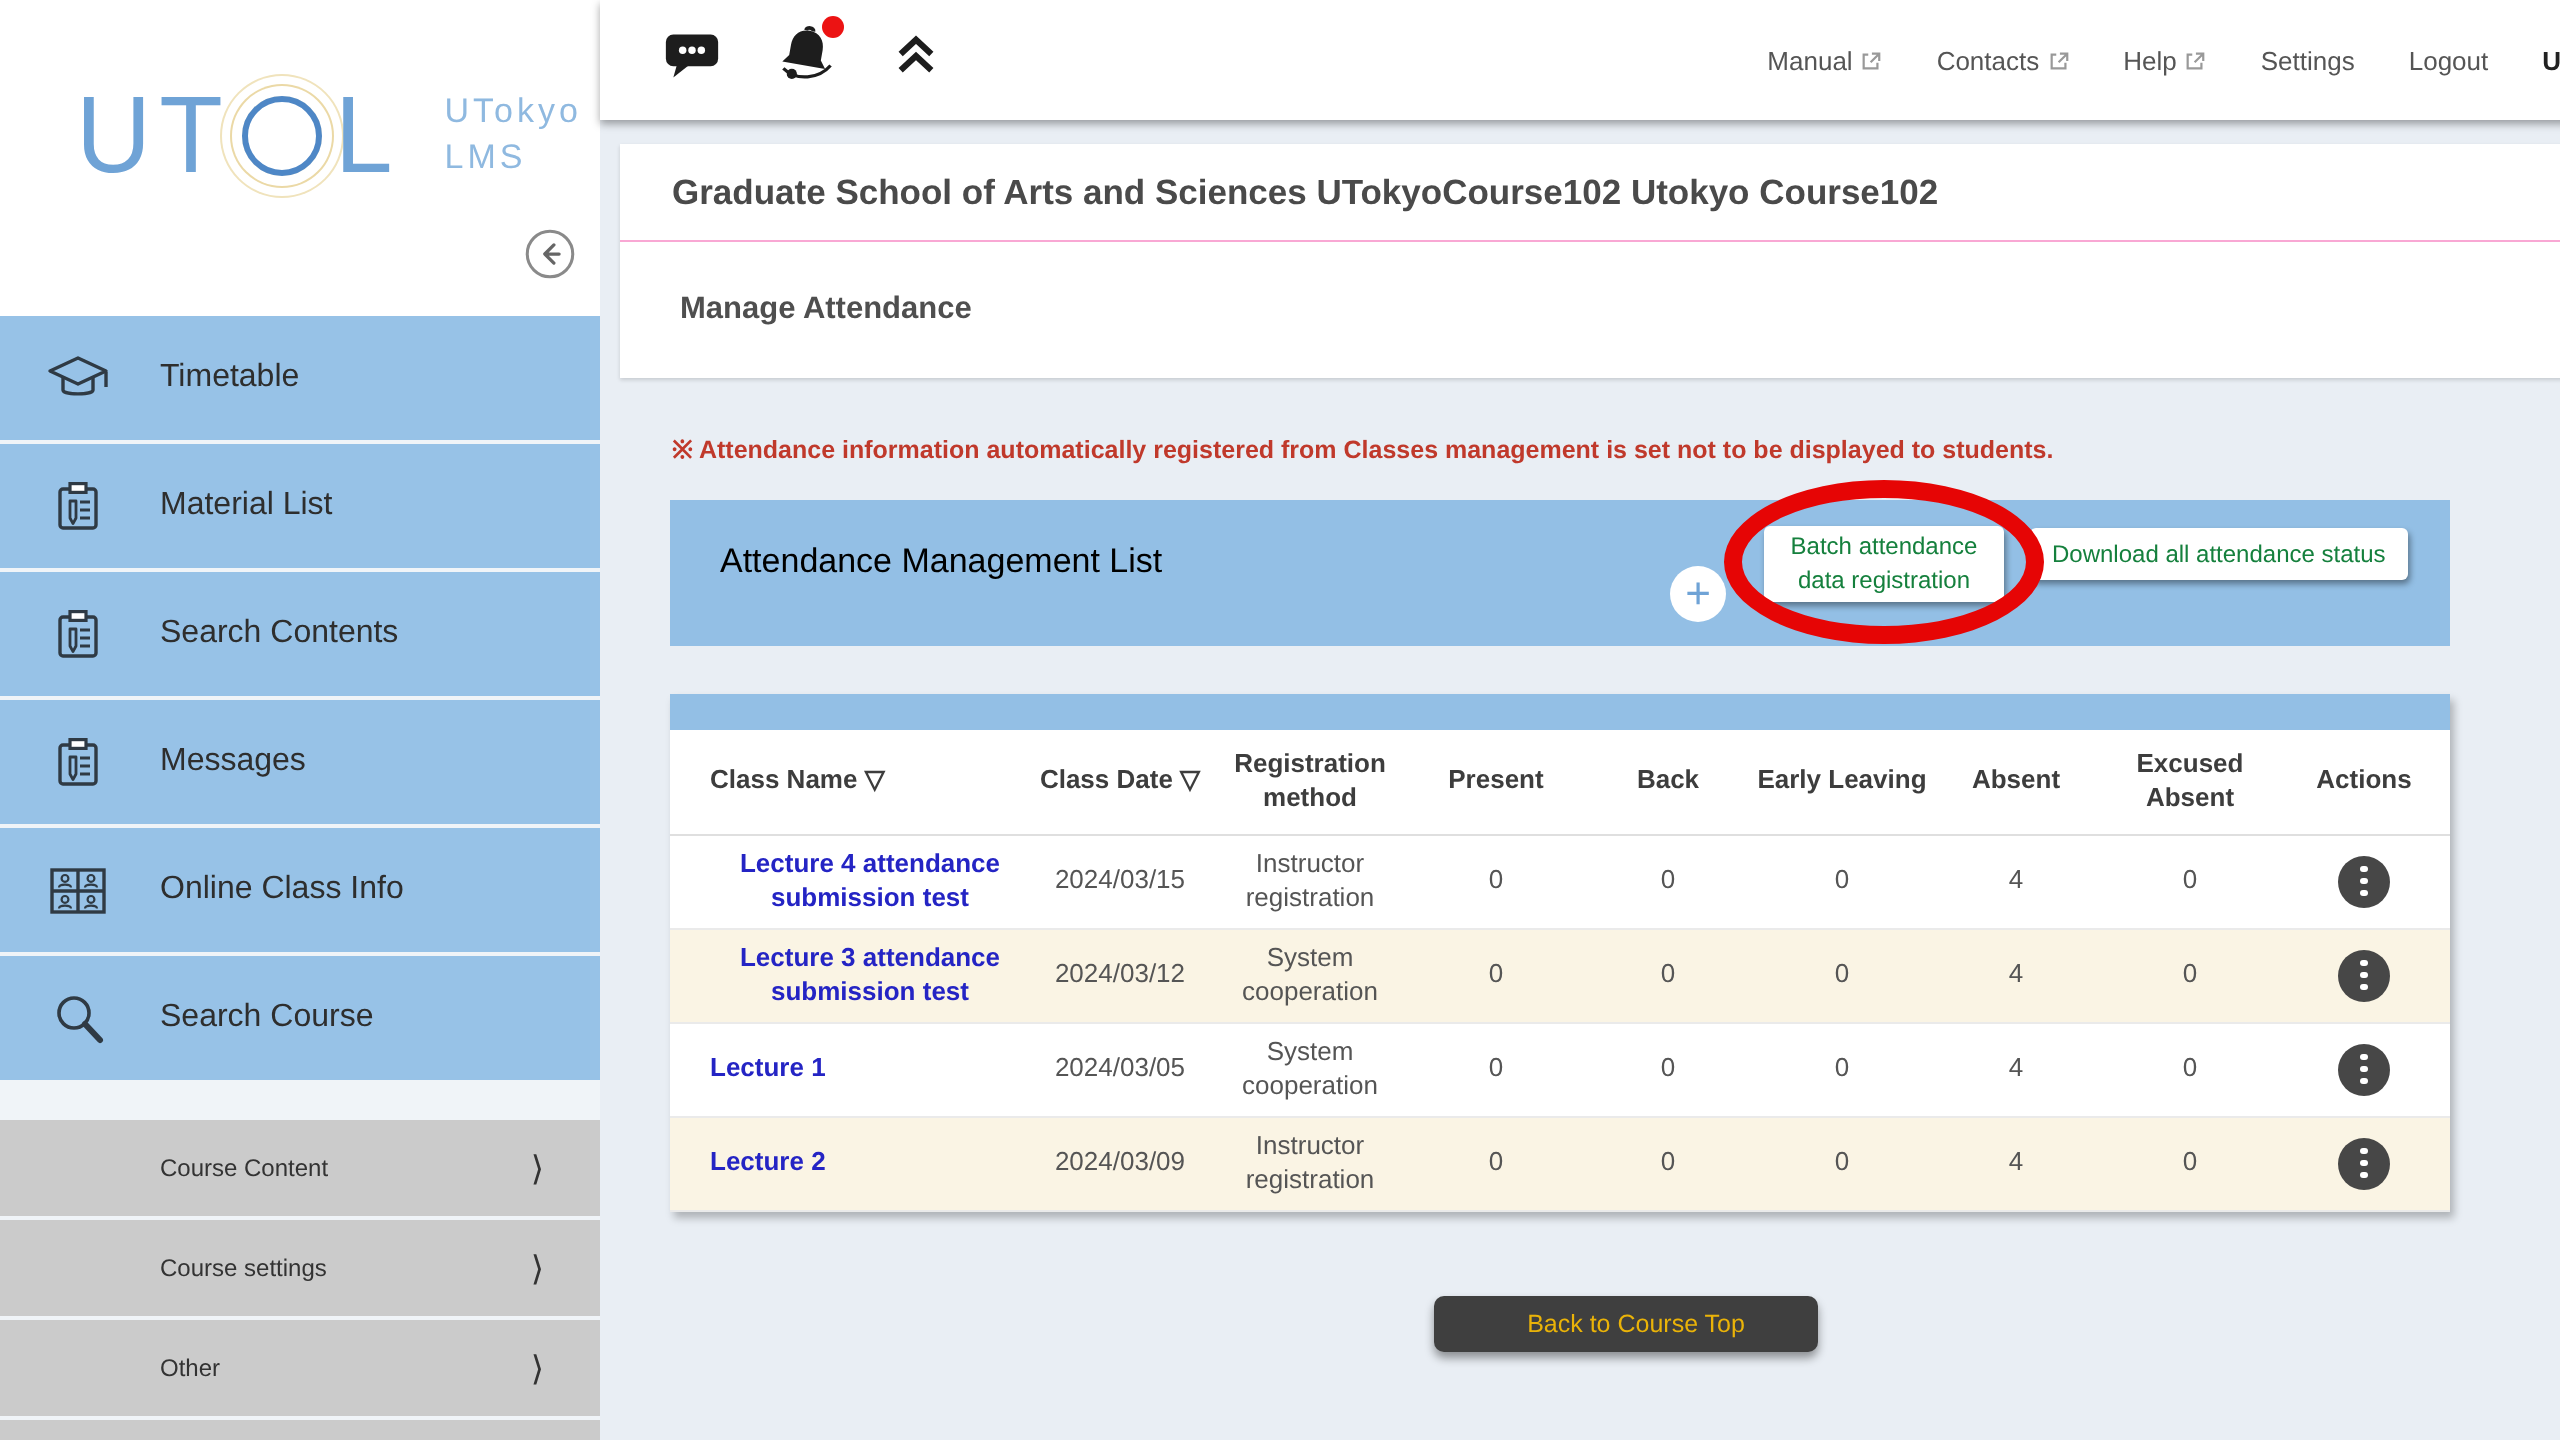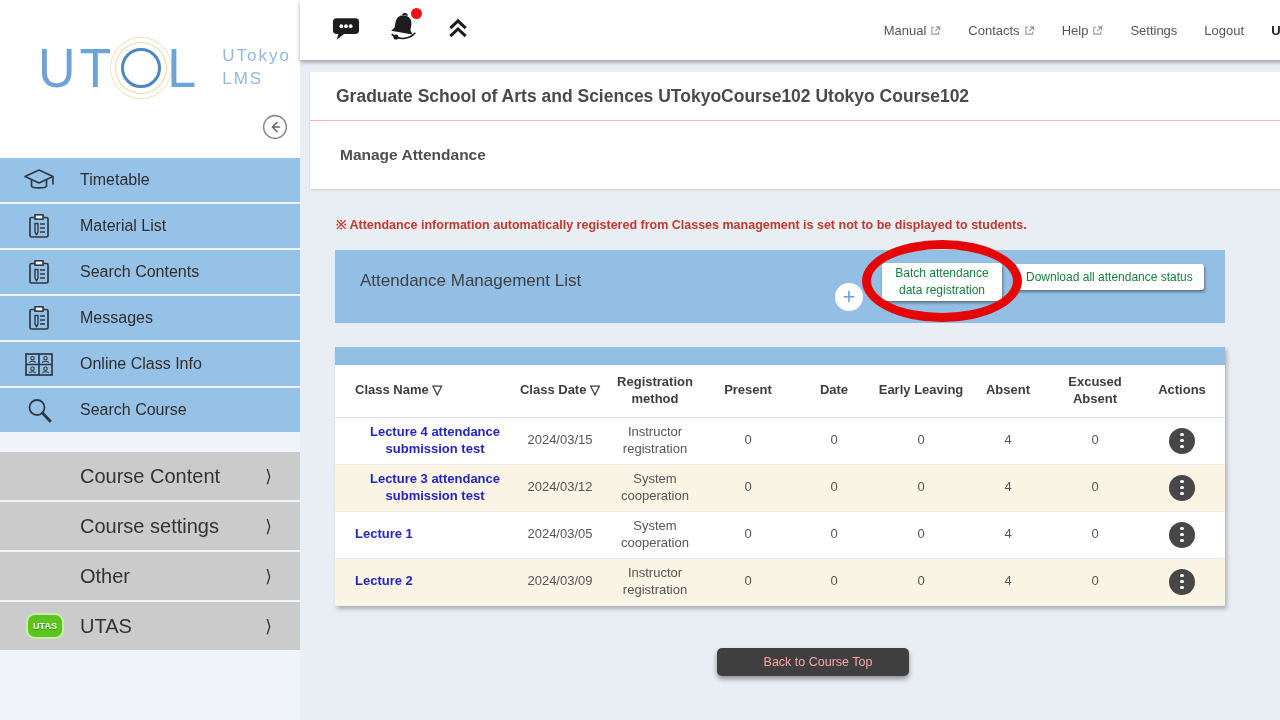--- a/index.html
+++ b/index.html
@@ -9,28 +9,28 @@
   .sidebar { position:absolute; left:0; top:0; width:300px; height:720px; background:#F0F4F8; }
   .logo-area { height:158px; background:#fff; position:relative; }
   .logo-row { position:absolute; left:38px; top:42px; display:flex; align-items:center; }
   .logo-word { display:flex; align-items:center; color:#6FA3D6; font-size:52px; font-weight:400; letter-spacing:4px; }
   .logo-letter { line-height:1; transform:scaleY(1.05); }
   .logo-o { width:40px; height:40px; border:3px solid #4E87C6; border-radius:50%; margin:0 6px;
             box-shadow:0 0 0 5px #fff, 0 0 0 6px #EBD9A6, 0 0 0 10px #fff, 0 0 0 11px #F0E3BC; }
   .logo-sub { margin-left:22px; color:#8FB9E0; font-size:17px; letter-spacing:2px; line-height:1.35; }
   .collapse-btn { position:absolute; right:12px; top:114px; width:26px; height:26px; cursor:pointer; }
 
-  .side-item { height:44px; margin-bottom:2px; background:#97C2E7; display:flex; align-items:center; cursor:pointer; }
+  .side-item { height:62px; margin-bottom:2px; background:#97C2E7; display:flex; align-items:center; cursor:pointer; }
   .side-icon { width:34px; margin-left:22px; display:flex; justify-content:center; }
   .side-label { margin-left:24px; font-size:16px; color:#2E2E2E; }
 
   .side-gap { height:18px; background:#F0F4F8; }
 
   .side-item2 { height:48px; margin-bottom:2px; background:#CBCBCB; display:flex; align-items:center; position:relative; cursor:pointer; }
-  .side-label2 { margin-left:80px; font-size:20px; color:#333; }
+  .side-label2 { margin-left:80px; font-size:12px; color:#333; }
   .side-chevron { position:absolute; right:28px; font-size:17px; color:#333; }
   .utas-badge { position:absolute; left:28px; width:34px; height:22px; background:#5BC41E; border-radius:7px;
                 color:#fff; font-size:9px; font-weight:bold; display:flex; align-items:center; justify-content:center;
                 text-shadow:0 1px 0 #2E8A00; box-shadow:0 0 0 2px #C9EFB0; }
   .side-item2 .side-label2.with-icon { margin-left:80px; }
 
   
   .main { position:absolute; left:300px; top:0; width:1116px; height:720px; background:#E9EEF4; }
 
   .topbar { height:60px; background:#fff; box-shadow:0 2px 4px rgba(0,0,0,0.35); position:relative; z-index:3; display:flex; align-items:center; }
@@ -43,21 +43,21 @@
 
   .header-card { margin-top:12px; margin-left:10px; background:#fff; box-shadow:0 1px 2px rgba(0,0,0,0.15); }
   .course-title-row { height:49px; display:flex; align-items:center; padding-left:26px; border-bottom:1px solid #f9a8d4; }
   .course-title { font-size:17.5px; font-weight:bold; color:#4A4A4A; }
   .page-title-row { height:68px; display:flex; align-items:center; padding-left:30px; }
   .page-title { font-size:15.5px; font-weight:bold; color:#4F4F4F; }
 
   .notice { margin:27px 0 0 36px; font-size:12.5px; font-weight:bold; color:#C0392B; }
 
   .panel-head { position:relative; margin:17px 0 0 35px; width:890px; height:73px; background:#93BFE5; }
-  .panel-title { position:absolute; left:25px; top:21px; font-size:17px; color:#404040; }
+  .panel-title { position:absolute; left:25px; top:21px; font-size:17px; color:#000000; }
   .plus-circle { position:absolute; left:500px; top:33px; width:28px; height:28px; background:#fff; border-radius:50%;
                  color:#6FA3D6; font-size:22px; display:flex; align-items:center; justify-content:center; cursor:pointer; }
   .btn-white { position:absolute; background:#fff; border:none; border-radius:3px; font-family:inherit;
                box-shadow:1px 2px 3px rgba(0,0,0,0.4); font-size:12px; color:#15803d; cursor:pointer; }
   .btn-batch { left:547px; top:13px; width:120px; height:38px; line-height:1.45; z-index:2; }
   .btn-download { left:680px; top:14px; height:26px; padding:0 11px; z-index:2; }
   .annotation { position:absolute; left:527px; top:-10px; width:160px; height:82px; border:9px solid #E60505;
                 border-radius:50%; z-index:5; pointer-events:none; }
 
   .table-wrap { margin:24px 0 0 35px; width:890px; box-shadow:2px 3px 4px rgba(0,0,0,0.25); }
@@ -68,21 +68,21 @@
   th { height:52px; font-size:13px; font-weight:bold; color:#3D3D3D; text-align:center; border-bottom:1px solid #DFDFDF; line-height:1.3; }
   th.left, td.left { text-align:left; padding-left:20px; }
   td { height:47px; font-size:13px; color:#555; text-align:center; border-bottom:1px solid #EAEAEA; line-height:1.25; }
   tr.cream td { background:#FAF4E4; }
   a.lecture-link { color:#2424C4; font-weight:bold; text-decoration:none; display:inline-block; text-align:center; font-size:13px; }
   .kebab { width:26px; height:26px; background:#474747; border-radius:50%; margin:0 auto; display:flex; flex-direction:column;
            align-items:center; justify-content:center; gap:2.5px; cursor:pointer; }
   .kebab i { width:3.5px; height:3.5px; background:#fff; border-radius:50%; }
 
   .back-btn { display:block; margin:42px auto 0 auto; position:relative; left:-45px; width:192px; height:28px; background:#3F3F3F;
-              color:#fca5a5; font-size:12.5px; font-family:inherit; border:none; border-radius:5px;
+              color:#eab308; font-size:12.5px; font-family:inherit; border:none; border-radius:5px;
               box-shadow:0 3px 5px rgba(0,0,0,0.4); cursor:pointer;padding-left:10px; }
 </style>
 </head>
 <body>
 
 <div class="sidebar">
   <div class="logo-area">
     <div class="logo-row">
       <div class="logo-word">
         <span class="logo-letter">U</span>
@@ -288,21 +288,21 @@
           <col class="c7">
           <col class="c8">
           <col class="c9">
         </colgroup>
       <thead>
         <tr>
           <th class="left">Class Name ▽</th>
           <th>Class Date ▽</th>
           <th>Registration method</th>
           <th>Present</th>
-          <th>Date</th>
+          <th>Back</th>
           <th>Early Leaving</th>
           <th>Absent</th>
           <th>Excused Absent</th>
           <th>Actions</th>
         </tr>
       </thead>
       <tbody>
         <tr>
           <td class="left"><a href="#" class="lecture-link">Lecture 4 attendance submission test</a></td>
           <td>2024/03/15</td>

